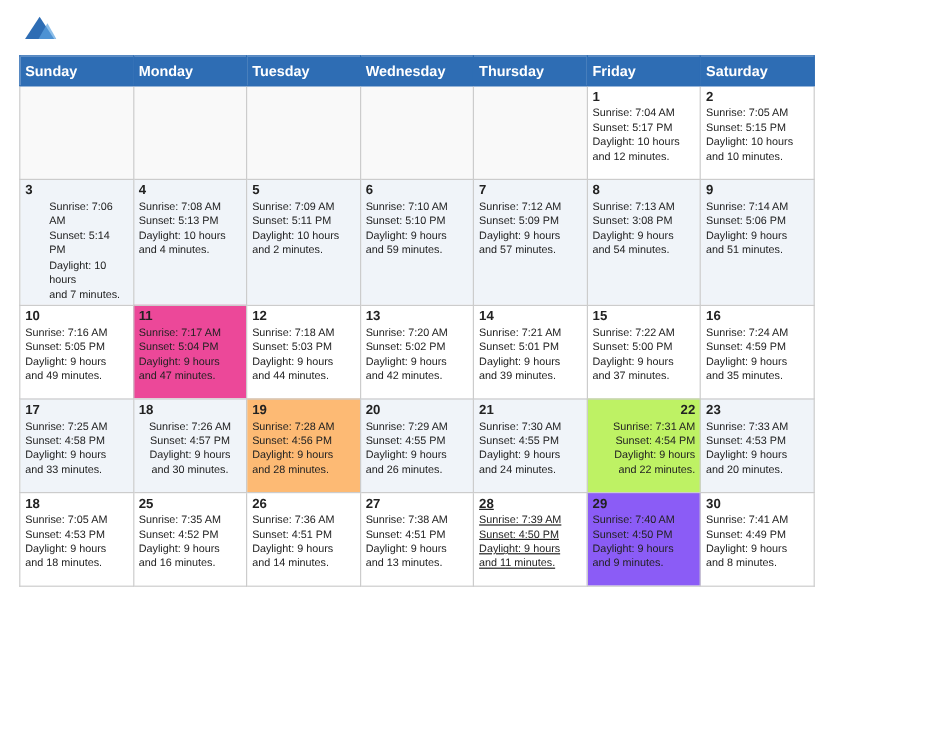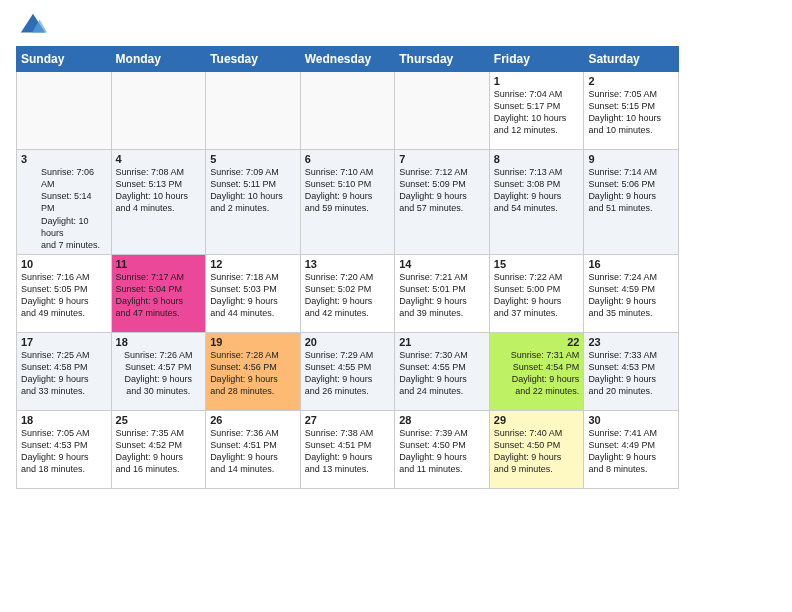--- a/index.html
+++ b/index.html
@@ -321,28 +321,28 @@
 Daylight: 9 hours
 and 14 minutes.</div>
           </td>
           <td style="background: rgb(255, 255, 255);">
             <span class="day-number">27</span>
             <div class="day-info" style="white-space: pre-line;">Sunrise: 7:38 AM
 Sunset: 4:51 PM
 Daylight: 9 hours
 and 13 minutes.</div>
           </td>
-          <td style="background: rgb(255, 255, 255);">
+          <td style="background: rgb(255, 255, 255); text-decoration: underline;">
             <span class="day-number">28</span>
             <div class="day-info" style="white-space: pre-line;">Sunrise: 7:39 AM
 Sunset: 4:50 PM
 Daylight: 9 hours
 and 11 minutes.</div>
           </td>
-          <td style="background: #fef9c3; margin-top: 28px;">
+          <td style="background: #8b5cf6; margin-top: 28px;">
             <span class="day-number">29</span>
             <div class="day-info" style="white-space: pre-line;">Sunrise: 7:40 AM
 Sunset: 4:50 PM
 Daylight: 9 hours
 and 9 minutes.</div>
           </td>
           <td style="background: rgb(255, 255, 255);">
             <span class="day-number">30</span>
             <div class="day-info" style="white-space: pre-line;">Sunrise: 7:41 AM
 Sunset: 4:49 PM

